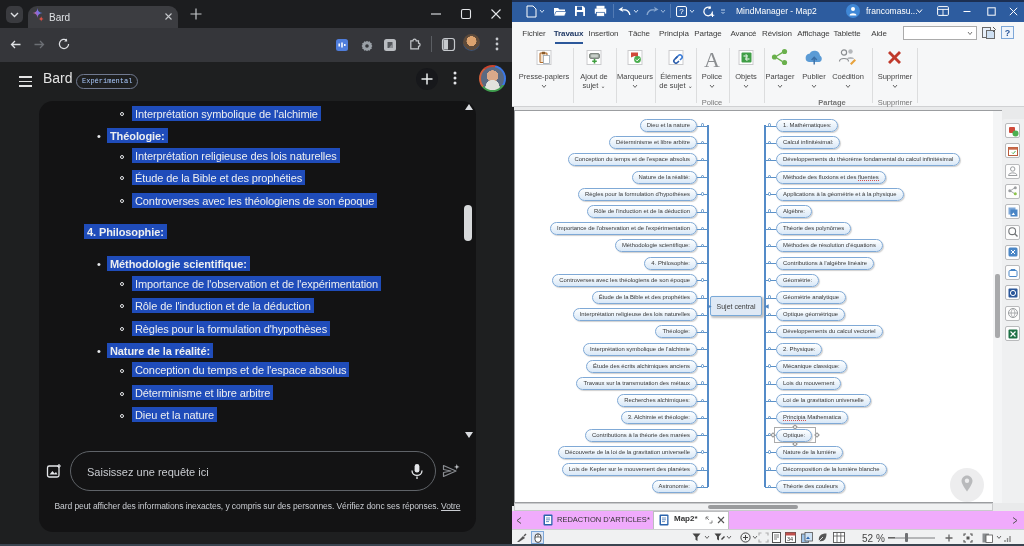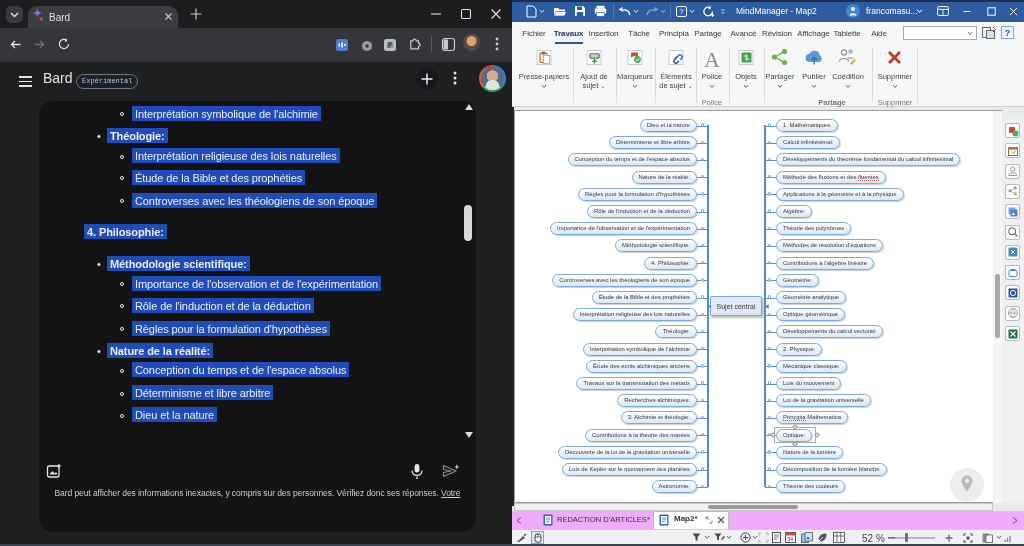--- a/index.html
+++ b/index.html
@@ -21,21 +21,21 @@
 #expbadge { position:absolute; left:76px; top:74px; height:15px; padding:0 5px; border:1px solid #70798f; border-radius:8px; color:#a8c7fa; font-size:7px; line-height:13px; font-family:"Liberation Mono",monospace; }
 #chatwrap { position:absolute; left:39px; top:101px; width:437px; height:431px; background:#131314; border-radius:14px; }
 .line { position:absolute; white-space:nowrap; font-size:11px; letter-spacing:-0.1px; color:#eceef0; }
 .hl { background:#1f4cba; padding:1.5px 3px; }
 .b { font-weight:bold; }
 .bullet1 { position:absolute; color:#e8eaed; font-size:11px; }
 #cscroll { position:absolute; left:464px; top:205px; width:8px; height:36px; background:#d7d9db; border-radius:4px; }
 
 #inputpill { position:absolute; left:70px; top:451px; width:366px; height:40px; border:1px solid #5f6368; border-radius:20px; }
 #inputpill .ph { position:absolute; left:16px; top:13.5px; font-size:11px; color:#c9ccd1; }
-#footer1 { position:absolute; left:39px; top:488px; width:437px; text-align:center; font-size:8.5px; letter-spacing:-0.08px; color:#c9ccd1; }
+#footer1 { position:absolute; left:39px; top:501px; width:437px; text-align:center; font-size:8.5px; letter-spacing:-0.08px; color:#c9ccd1; }
 #footer2 { position:absolute; left:39px; top:509px; width:437px; text-align:center; font-size:8.5px; letter-spacing:-0.08px; color:#c9ccd1; }
 
 
 #mm { position:absolute; left:512px; top:0; width:512px; height:544px; background:#e9eaeb; overflow:hidden; font-family:"Liberation Sans", sans-serif; }
 #mtitle { position:absolute; left:0; top:0; width:512px; height:22px; background:#2d5c9f; }
 #mtitle .t { position:absolute; top:6px; font-size:8.5px; color:#fff; white-space:nowrap; }
 #ribtabs { position:absolute; left:0; top:22px; width:512px; height:23px; background:#f6f7f8; }
 .rtab { position:absolute; top:6.5px; font-size:8px; letter-spacing:-0.1px; color:#3b3b3b; white-space:nowrap; transform:translateX(-50%); }
 #ribbon { position:absolute; left:0; top:45px; width:512px; height:62px; background:#f6f7f8; border-bottom:1px solid #d0d1d3; }
 .rsep { position:absolute; top:3px; width:1px; height:55px; background:#dcddde; }
@@ -208,20 +208,23 @@
     </svg>
     <svg style="position:absolute;left:465px;top:432px;" width="8" height="6">
       <path d="M4 6 L8 0 H0Z" fill="#dadce0"></path>
     </svg>
 
     <svg style="position:absolute;left:46px;top:463px;" width="16" height="16" viewBox="0 0 16 16">
       <rect x="1.5" y="3" width="11.5" height="11" rx="1.8" stroke="#e4e6e9" stroke-width="1.3" fill="none"></rect>
       <path d="M3.5 11.5 L6.5 8 L8.5 10.5 L10 9 L11.5 11.5Z" fill="#e4e6e9"></path>
       <path d="M13 1 V5 M11 3 H15" stroke="#e4e6e9" stroke-width="1.2"></path>
     </svg>
+    <div id="inputpill">
+      <div class="ph">Saisissez une requête ici</div>
+    </div>
     <svg style="position:absolute;left:410px;top:463px;" width="14" height="17" viewBox="0 0 14 17">
       <rect x="4.6" y="1" width="4.8" height="8.6" rx="2.4" fill="#e4e6e9"></rect>
       <path d="M2 7.5 C2 14 12 14 12 7.5" stroke="#e4e6e9" stroke-width="1.3" fill="none"></path>
       <path d="M7 13.5 V16" stroke="#e4e6e9" stroke-width="1.3"></path>
     </svg>
     <svg style="position:absolute;left:442px;top:463px;" width="18" height="16" viewBox="0 0 18 16">
       <path d="M1.5 13.5 L14 8 L1.5 2.5 L1.5 6.5 L9 8 L1.5 9.5Z" stroke="#8a8d92" stroke-width="1.2" fill="none" stroke-linejoin="round"></path>
       <path d="M14.8 1 L15.5 3.2 L17.7 3.9 L15.5 4.6 L14.8 6.8 L14.1 4.6 L11.9 3.9 L14.1 3.2Z" fill="#c6c9cd"></path>
     </svg>
     <div id="footer1">Bard peut afficher des informations inexactes, y compris sur des personnes. Vérifiez donc ses réponses. <u>Votre</u></div>

